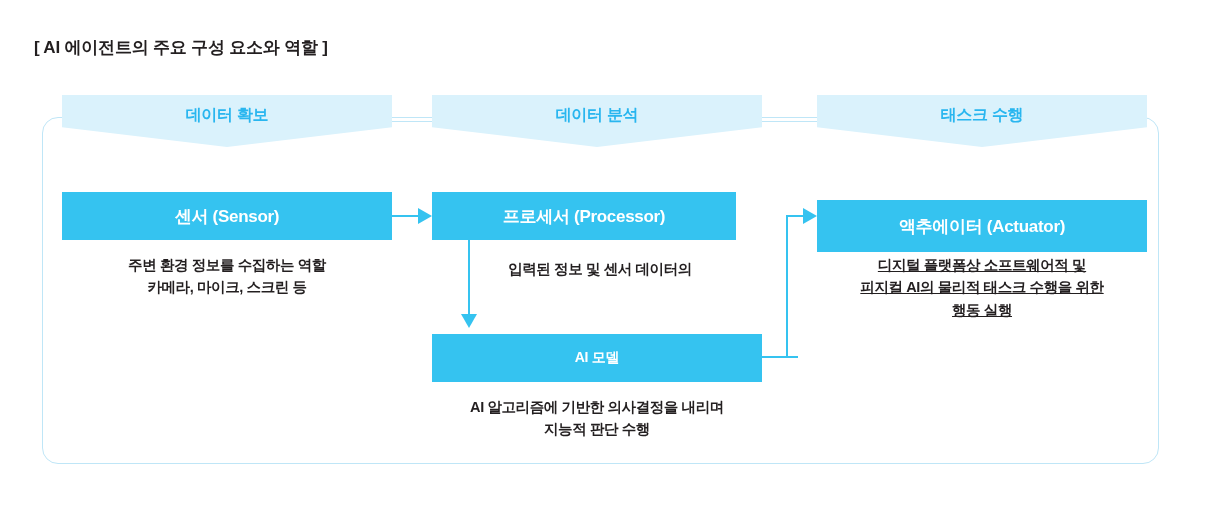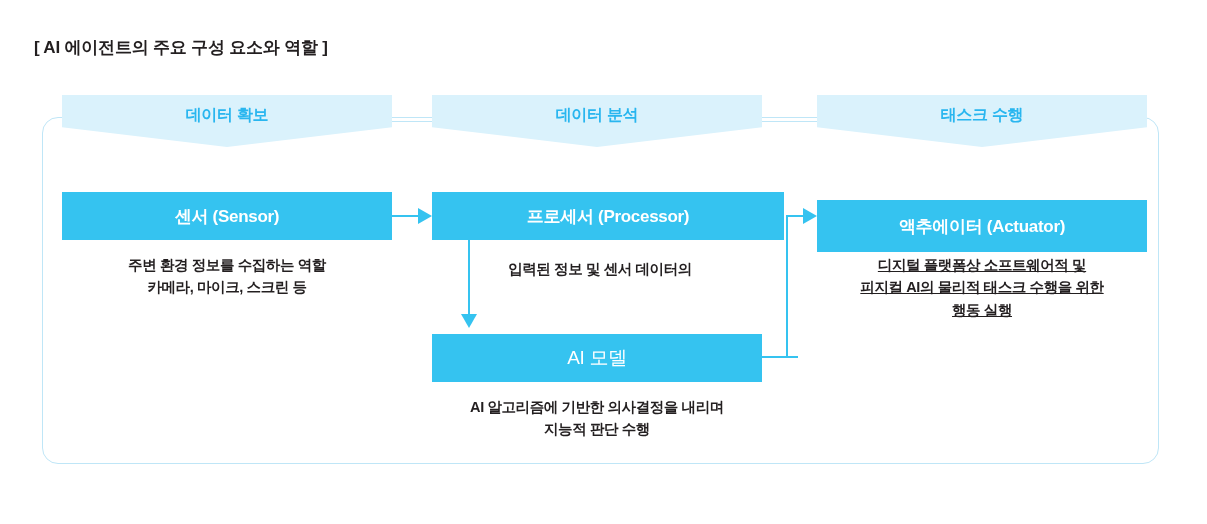--- a/index.html
+++ b/index.html
@@ -84,24 +84,24 @@
     align-items: center;
     justify-content: center;
   }
   .node span {
     font-size: 17px;
     font-weight: 700;
     color: #ffffff;
     letter-spacing: -0.3px;
     white-space: nowrap;
   }
-  .node.light span { font-weight: 400; font-size: 19px; }
+  .node.light span { font-weight: 700; font-size: 14px; }
 
   .node-sensor    { left: 62px;  top: 192px; width: 330px; height: 48px; }
-  .node-processor { left: 432px; top: 192px; width: 352px; height: 48px; }
+  .node-processor { left: 432px; top: 192px; width: 304px; height: 48px; }
   .node-actuator  { left: 817px; top: 200px; width: 330px; height: 52px; }
   .node-aimodel   { left: 432px; top: 334px; width: 330px; height: 48px; }
 
   
   .caption {
     position: absolute;
     text-align: center;
     font-size: 14.5px;
     font-weight: 700;
     color: #231f20;

